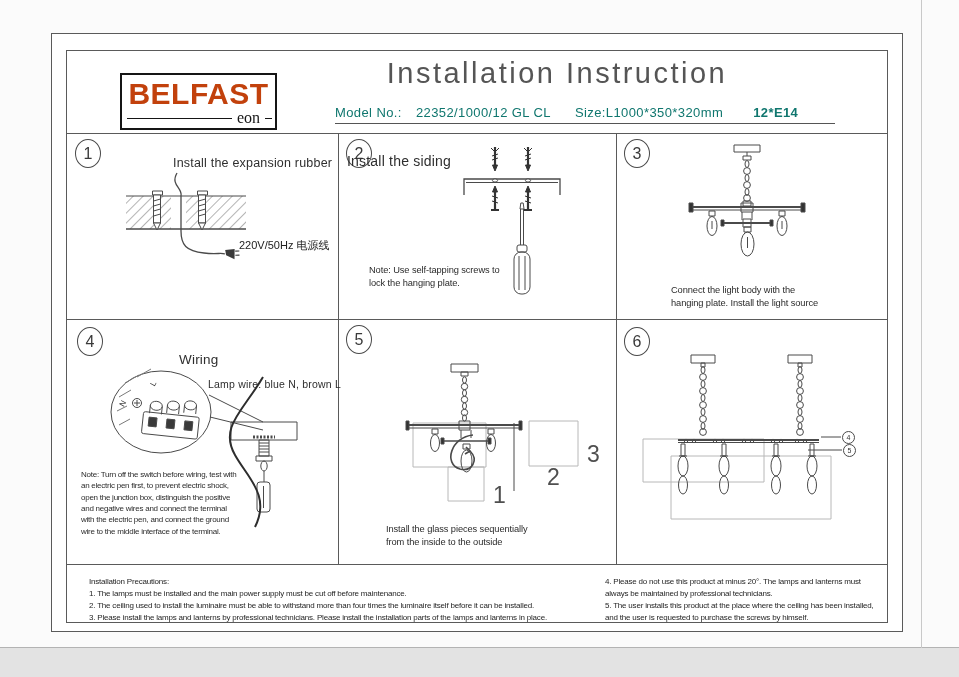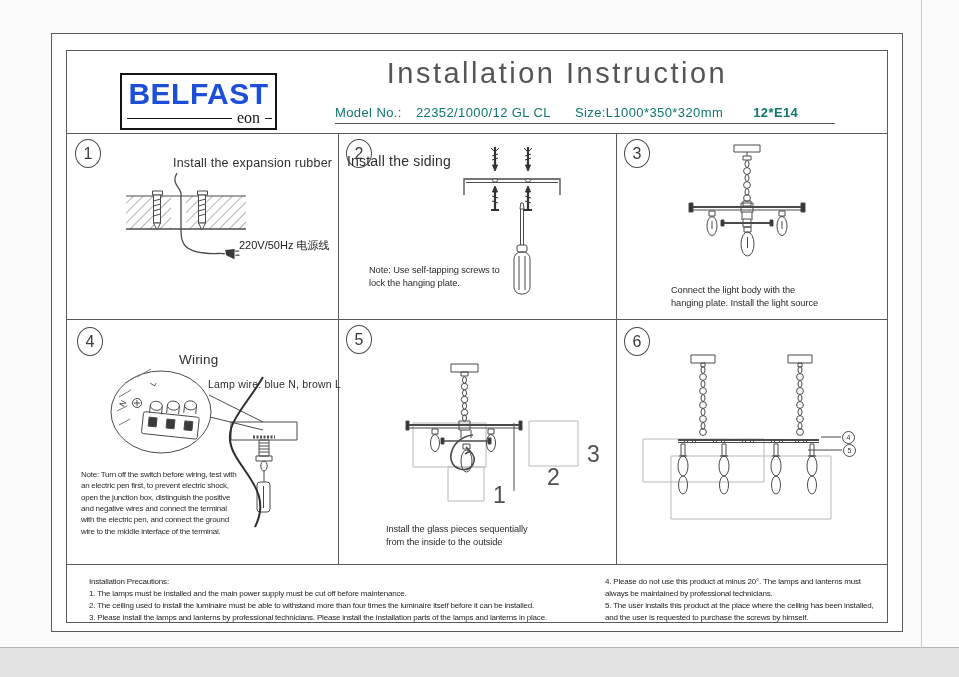--- a/index.html
+++ b/index.html
@@ -12,21 +12,21 @@
   .scan-bottom{left:0;top:647px;width:959px;height:30px;background:#e3e3e3;border-top:1px solid #b3b3b3;}
   .scan-right-line{left:921px;top:0;width:1px;height:648px;background:#c9c9c9;}
   
   .outer-border{left:51px;top:33px;width:850px;height:597px;border:1.5px solid #5a5a5a;background:#fff;}
   .inner{left:66px;top:50px;width:820px;height:571px;border:1.5px solid #5a5a5a;background:#fff;}
   
   .hline{position:absolute;height:1.4px;background:#5a5a5a;}
   .vline{position:absolute;width:1.4px;background:#5a5a5a;}
   
   .logo-box{left:53px;top:22px;width:153px;height:53px;border:2.5px solid #151515;background:#fff;}
-  .logo-brand{position:absolute;left:0;right:0;top:2px;text-align:center;font-size:30px;font-weight:bold;letter-spacing:.5px;color:#1d4ed8;}
+  .logo-brand{position:absolute;left:0;right:0;top:2px;text-align:center;font-size:30px;font-weight:bold;letter-spacing:.5px;color:#c2410c;}
   .logo-eon-row{position:absolute;left:5px;right:3px;bottom:3px;display:flex;align-items:center;}
   .logo-eon-row .rule{flex:1;height:0;border-top:1.6px solid #151515;}
   .logo-eon-row .rule.short{flex:0 0 7px;}
   .logo-eon{font-family:"Liberation Serif",serif;font-size:16px;color:#151515;margin:0 5px;line-height:14px;}
   .doc-title{left:280px;top:6px;width:420px;text-align:center;font-size:29px;letter-spacing:2.5px;color:#555;}
   .model-line{left:268px;top:54px;width:500px;border-bottom:1.2px solid #555;padding-bottom:3px;
     font-size:13px;color:#0f766e;letter-spacing:.4px;white-space:nowrap;display:flex;}
   .model-line .gap1{margin-left:14px;}
   .model-line .gap2{margin-left:24px;}
   .model-line .gap3{margin-left:30px;font-weight:bold;}

